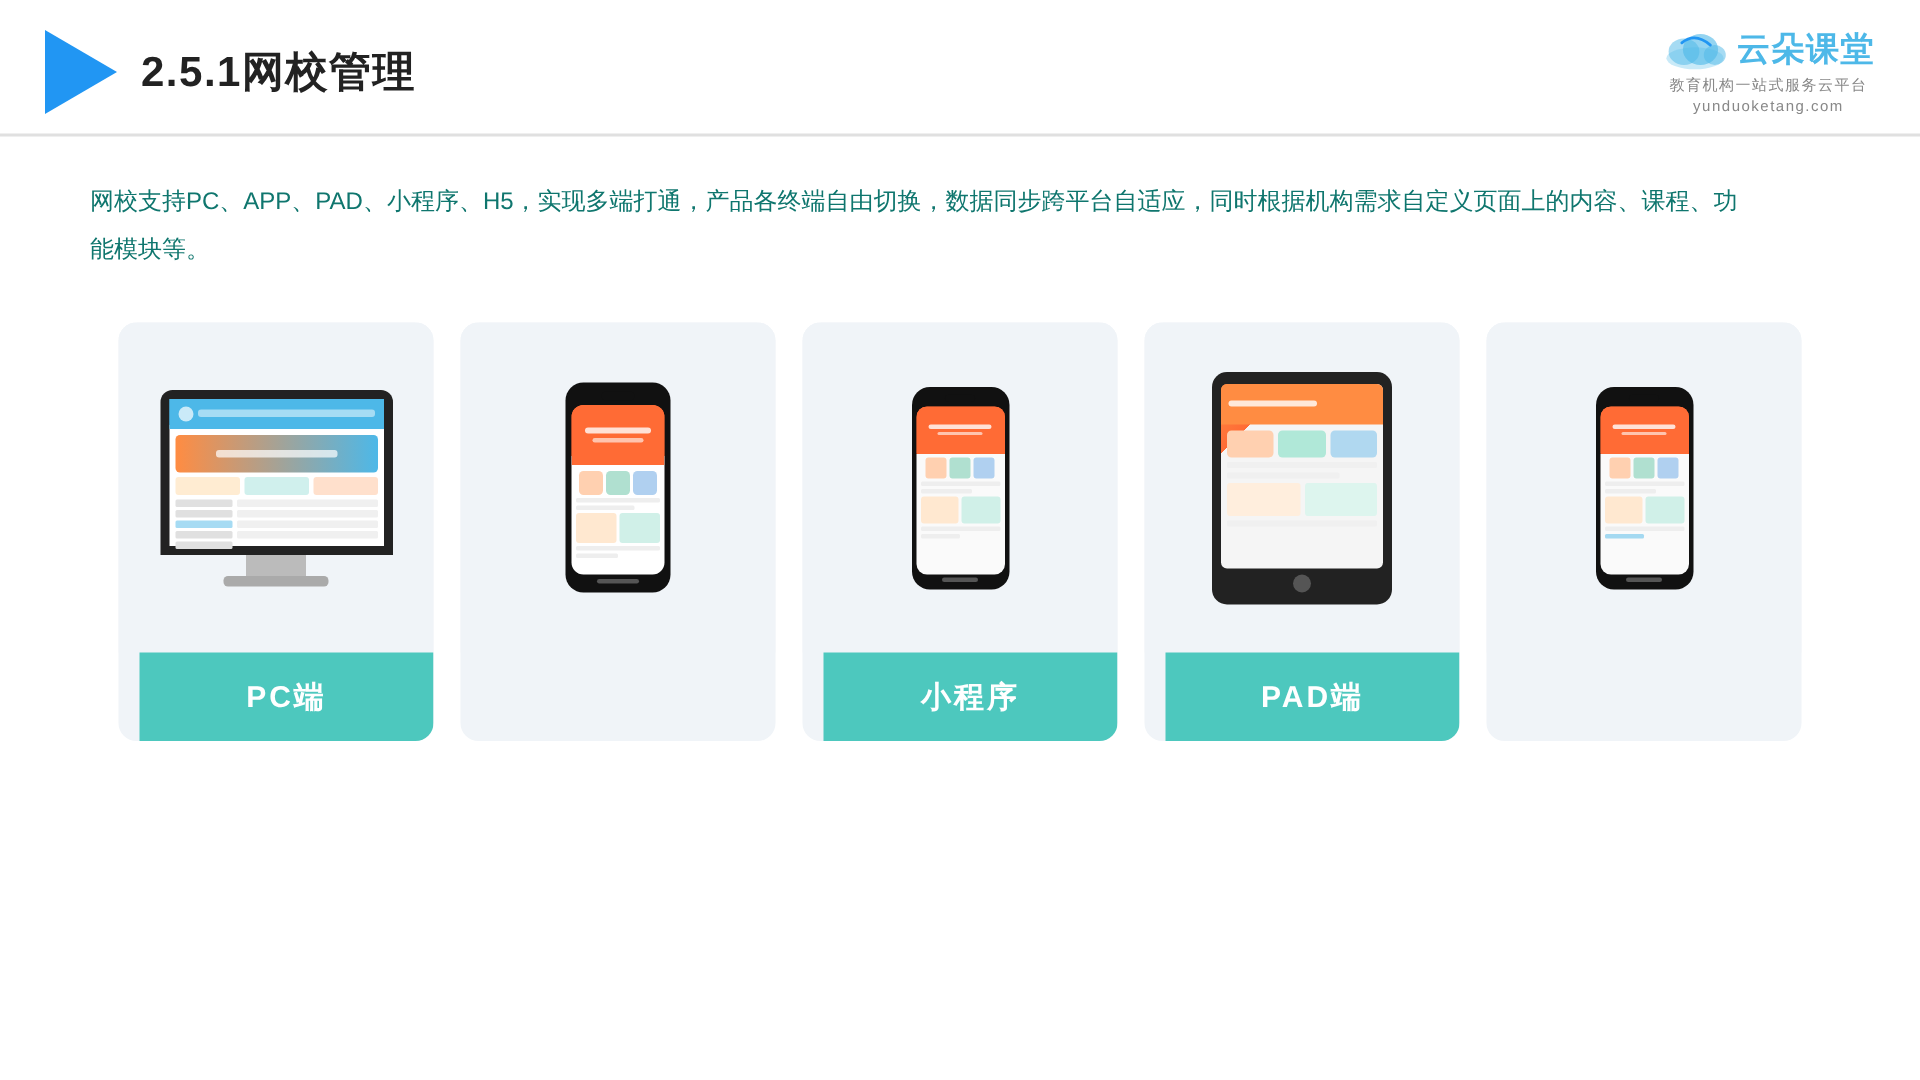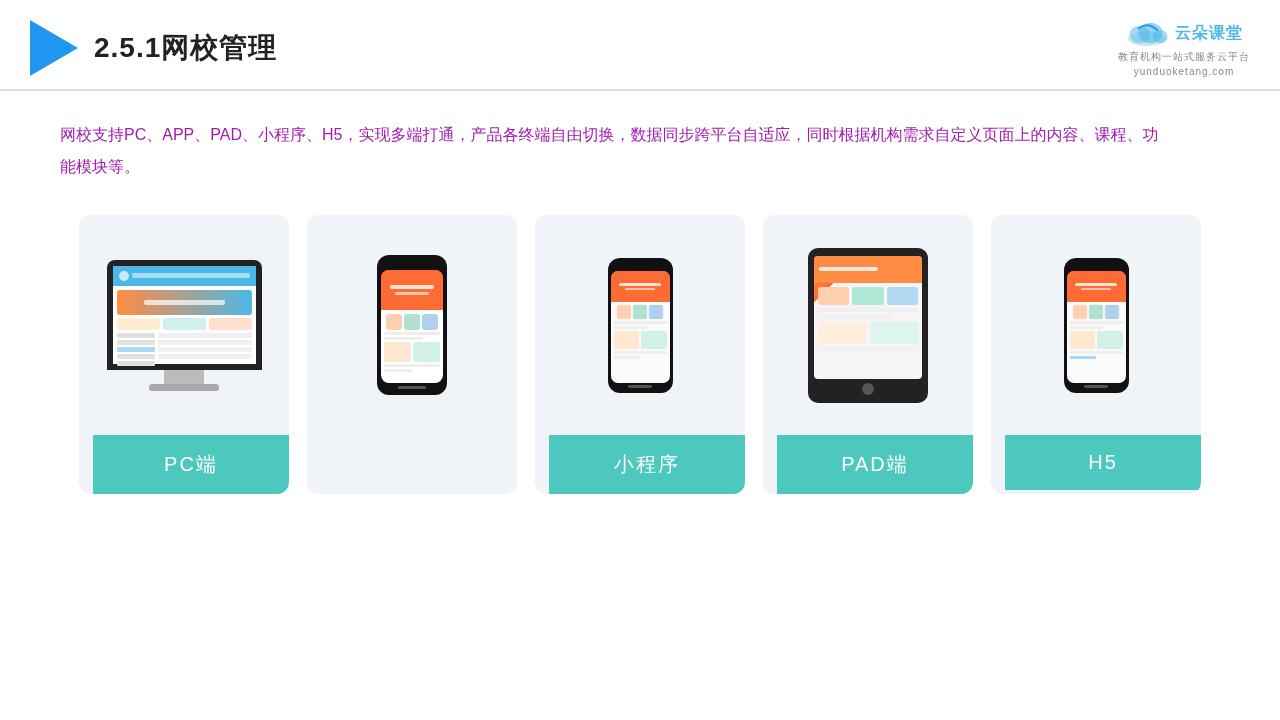--- a/index.html
+++ b/index.html
@@ -46,40 +46,40 @@
     .cloud-logo {
       display: flex;
       align-items: center;
       gap: 6px;
     }
     .cloud-icon-svg {
       width: 44px;
       height: 30px;
     }
     .cloud-brand-text {
-      font-size: 16px;
+      font-size: 22px;
       font-weight: bold;
       color: #4db8e8;
       letter-spacing: 1px;
     }
     .cloud-sub-text {
       font-size: 10px;
       color: #888;
       text-align: center;
       letter-spacing: 1px;
       margin-top: 2px;
     }
 
     
     .main-content {
       padding: 28px 60px 20px 60px;
     }
     .description {
       font-size: 16px;
-      color: #a21caf;
+      color: #0f766e;
       line-height: 2;
       max-width: 1100px;
     }
 
     
     .cards-section {
       display: flex;
       gap: 18px;
       margin-top: 32px;
       justify-content: center;
@@ -97,21 +97,21 @@
       display: flex;
       align-items: center;
       justify-content: center;
       padding: 16px;
       background: #f0f4f8;
     }
     .card-label {
       background: #4dc8be;
       color: #fff;
       font-size: 20px;
-      font-weight: 400;
+      font-weight: 700;
       text-align: center;
       padding: 16px 0;
       letter-spacing: 2px;
       margin-left: 14px;
     }
 
     
     .pc-mockup {
       display: flex;
       flex-direction: column;
@@ -425,17 +425,16 @@
                 <div style="flex:1;height:18px;background:#ffe8d0;border-radius:2px;"></div>
                 <div style="flex:1;height:18px;background:#d0f0e8;border-radius:2px;"></div>
               </div>
               <div style="height:3px;background:#eee;border-radius:1px;"></div>
               <div style="height:3px;background:#4db8e8;border-radius:1px;width:50%;opacity:0.5;"></div>
             </div>
           </div>
           <div class="mini-phone-indicator"></div>
         </div>
       </div>
-      <div class="card-label">H5</div>
     </div>
 
   </div>
 </div>
 
 </body></html>

